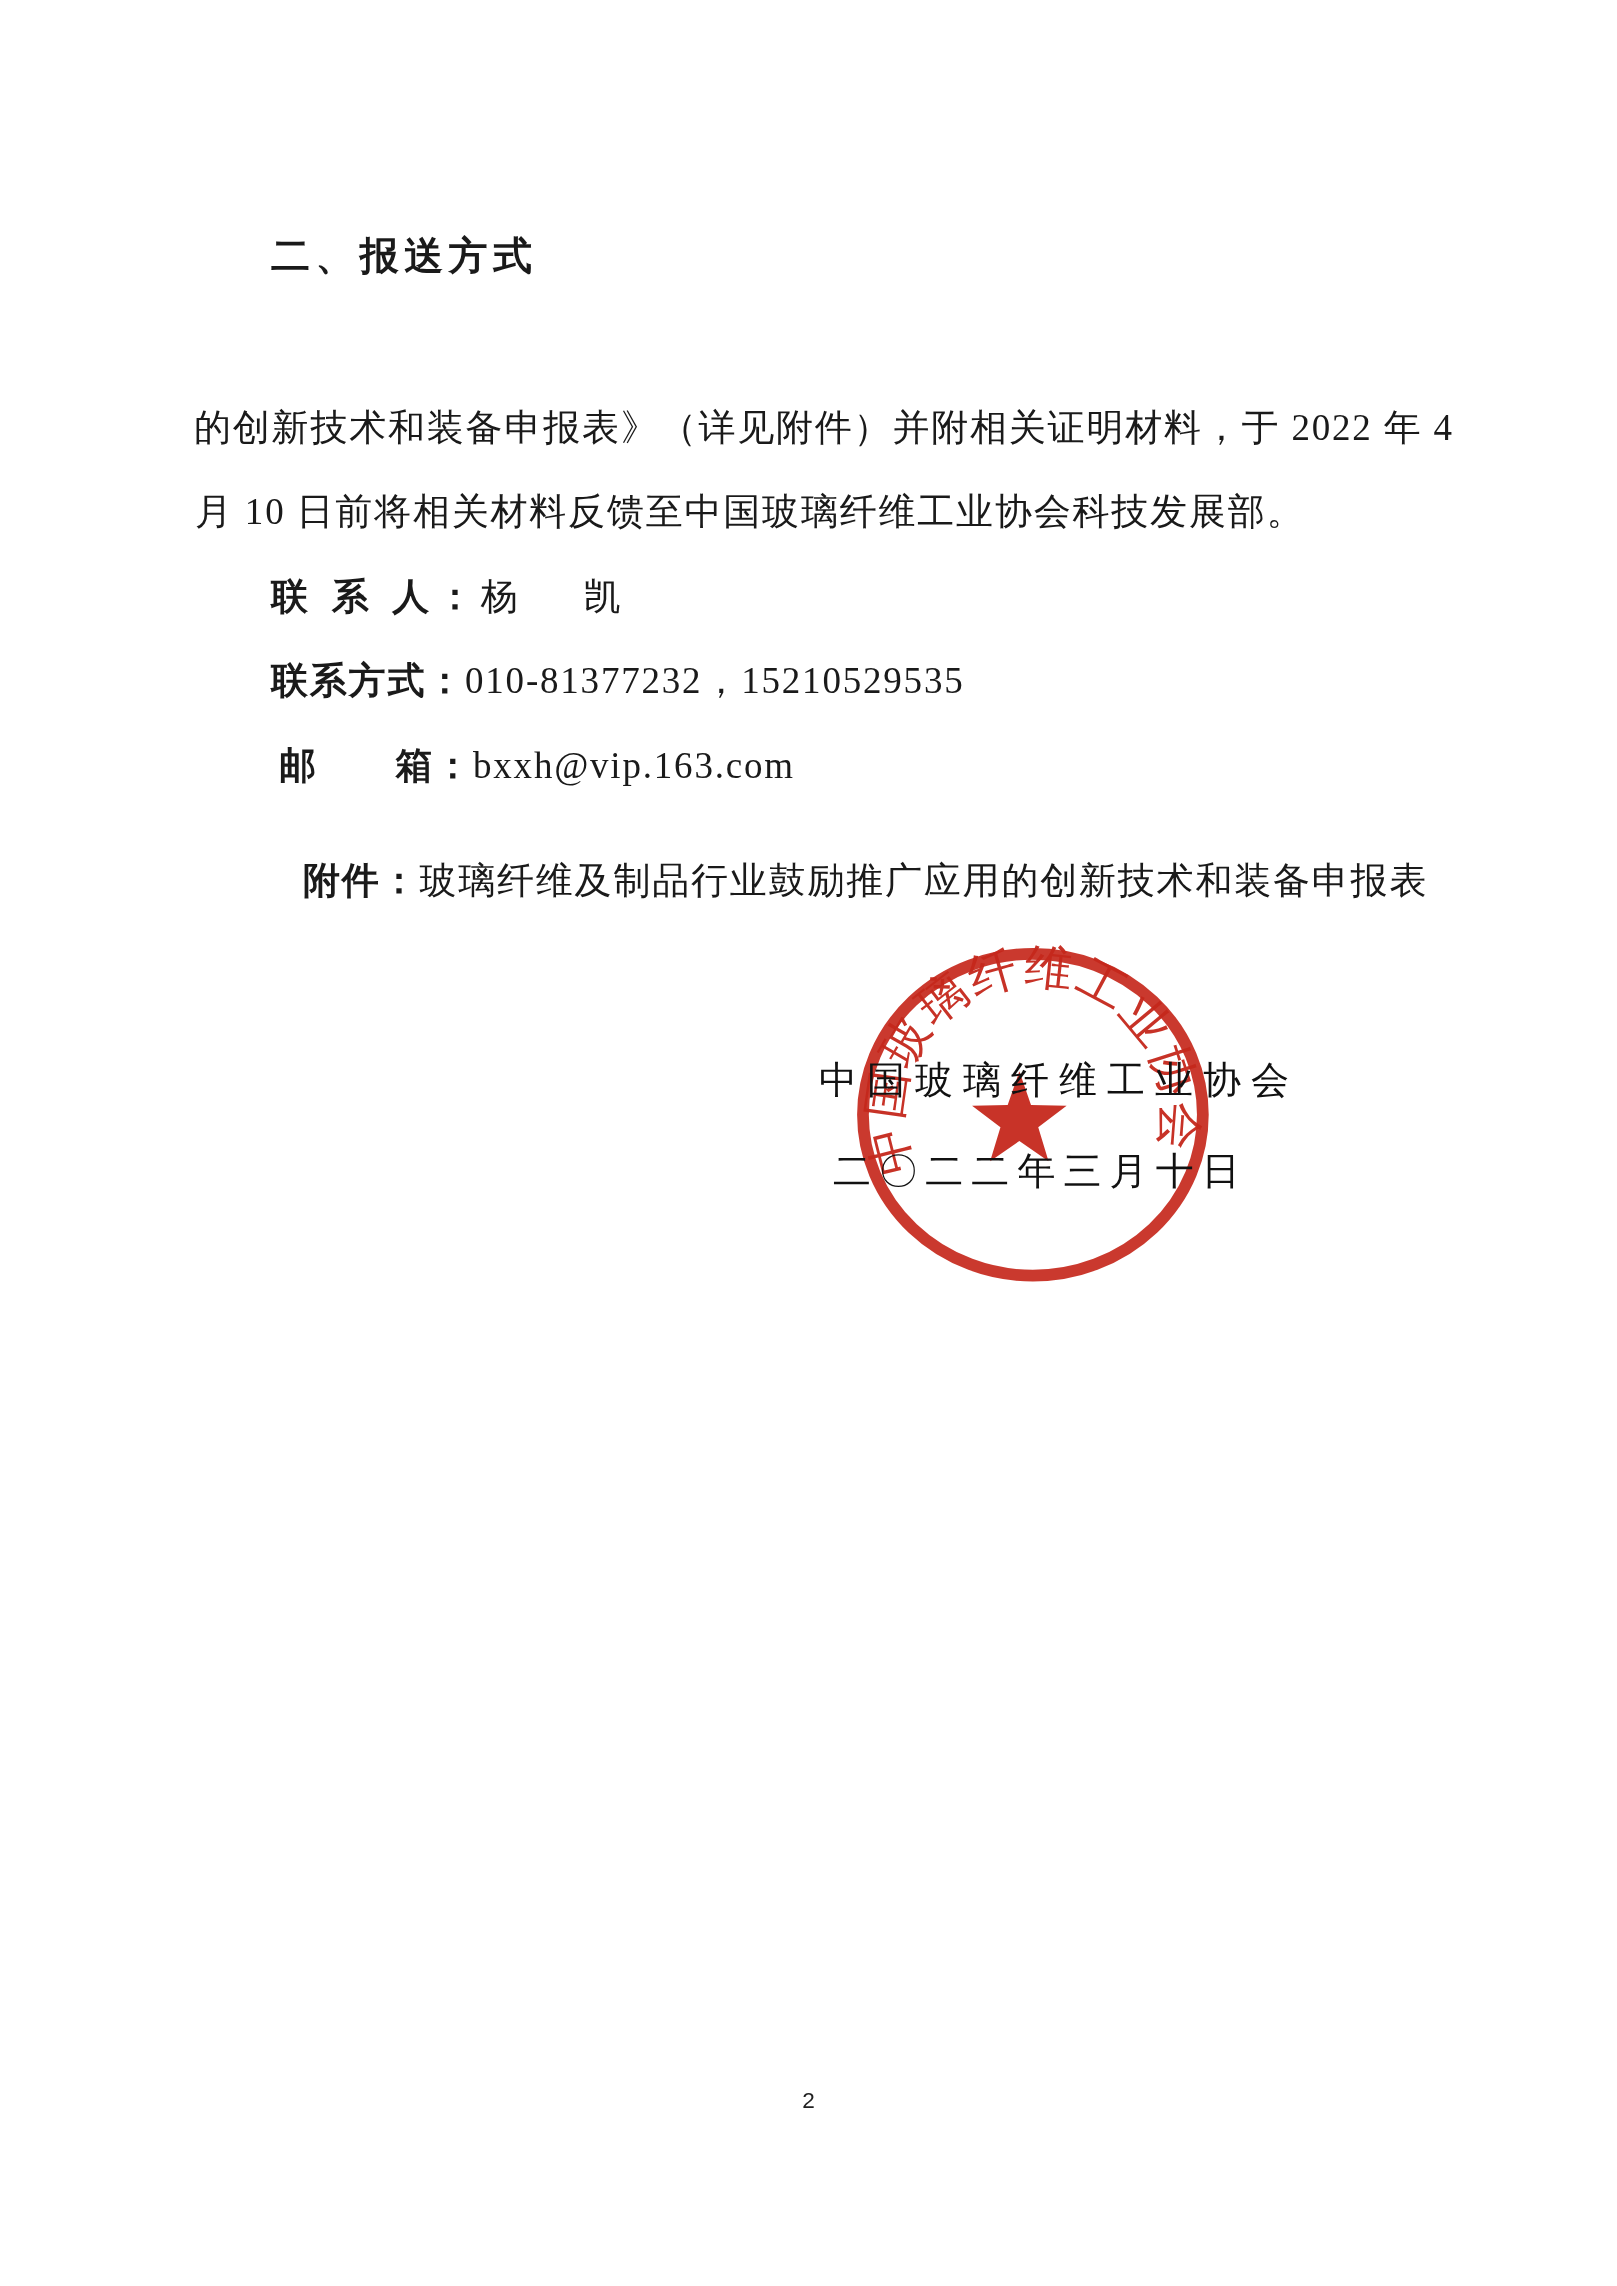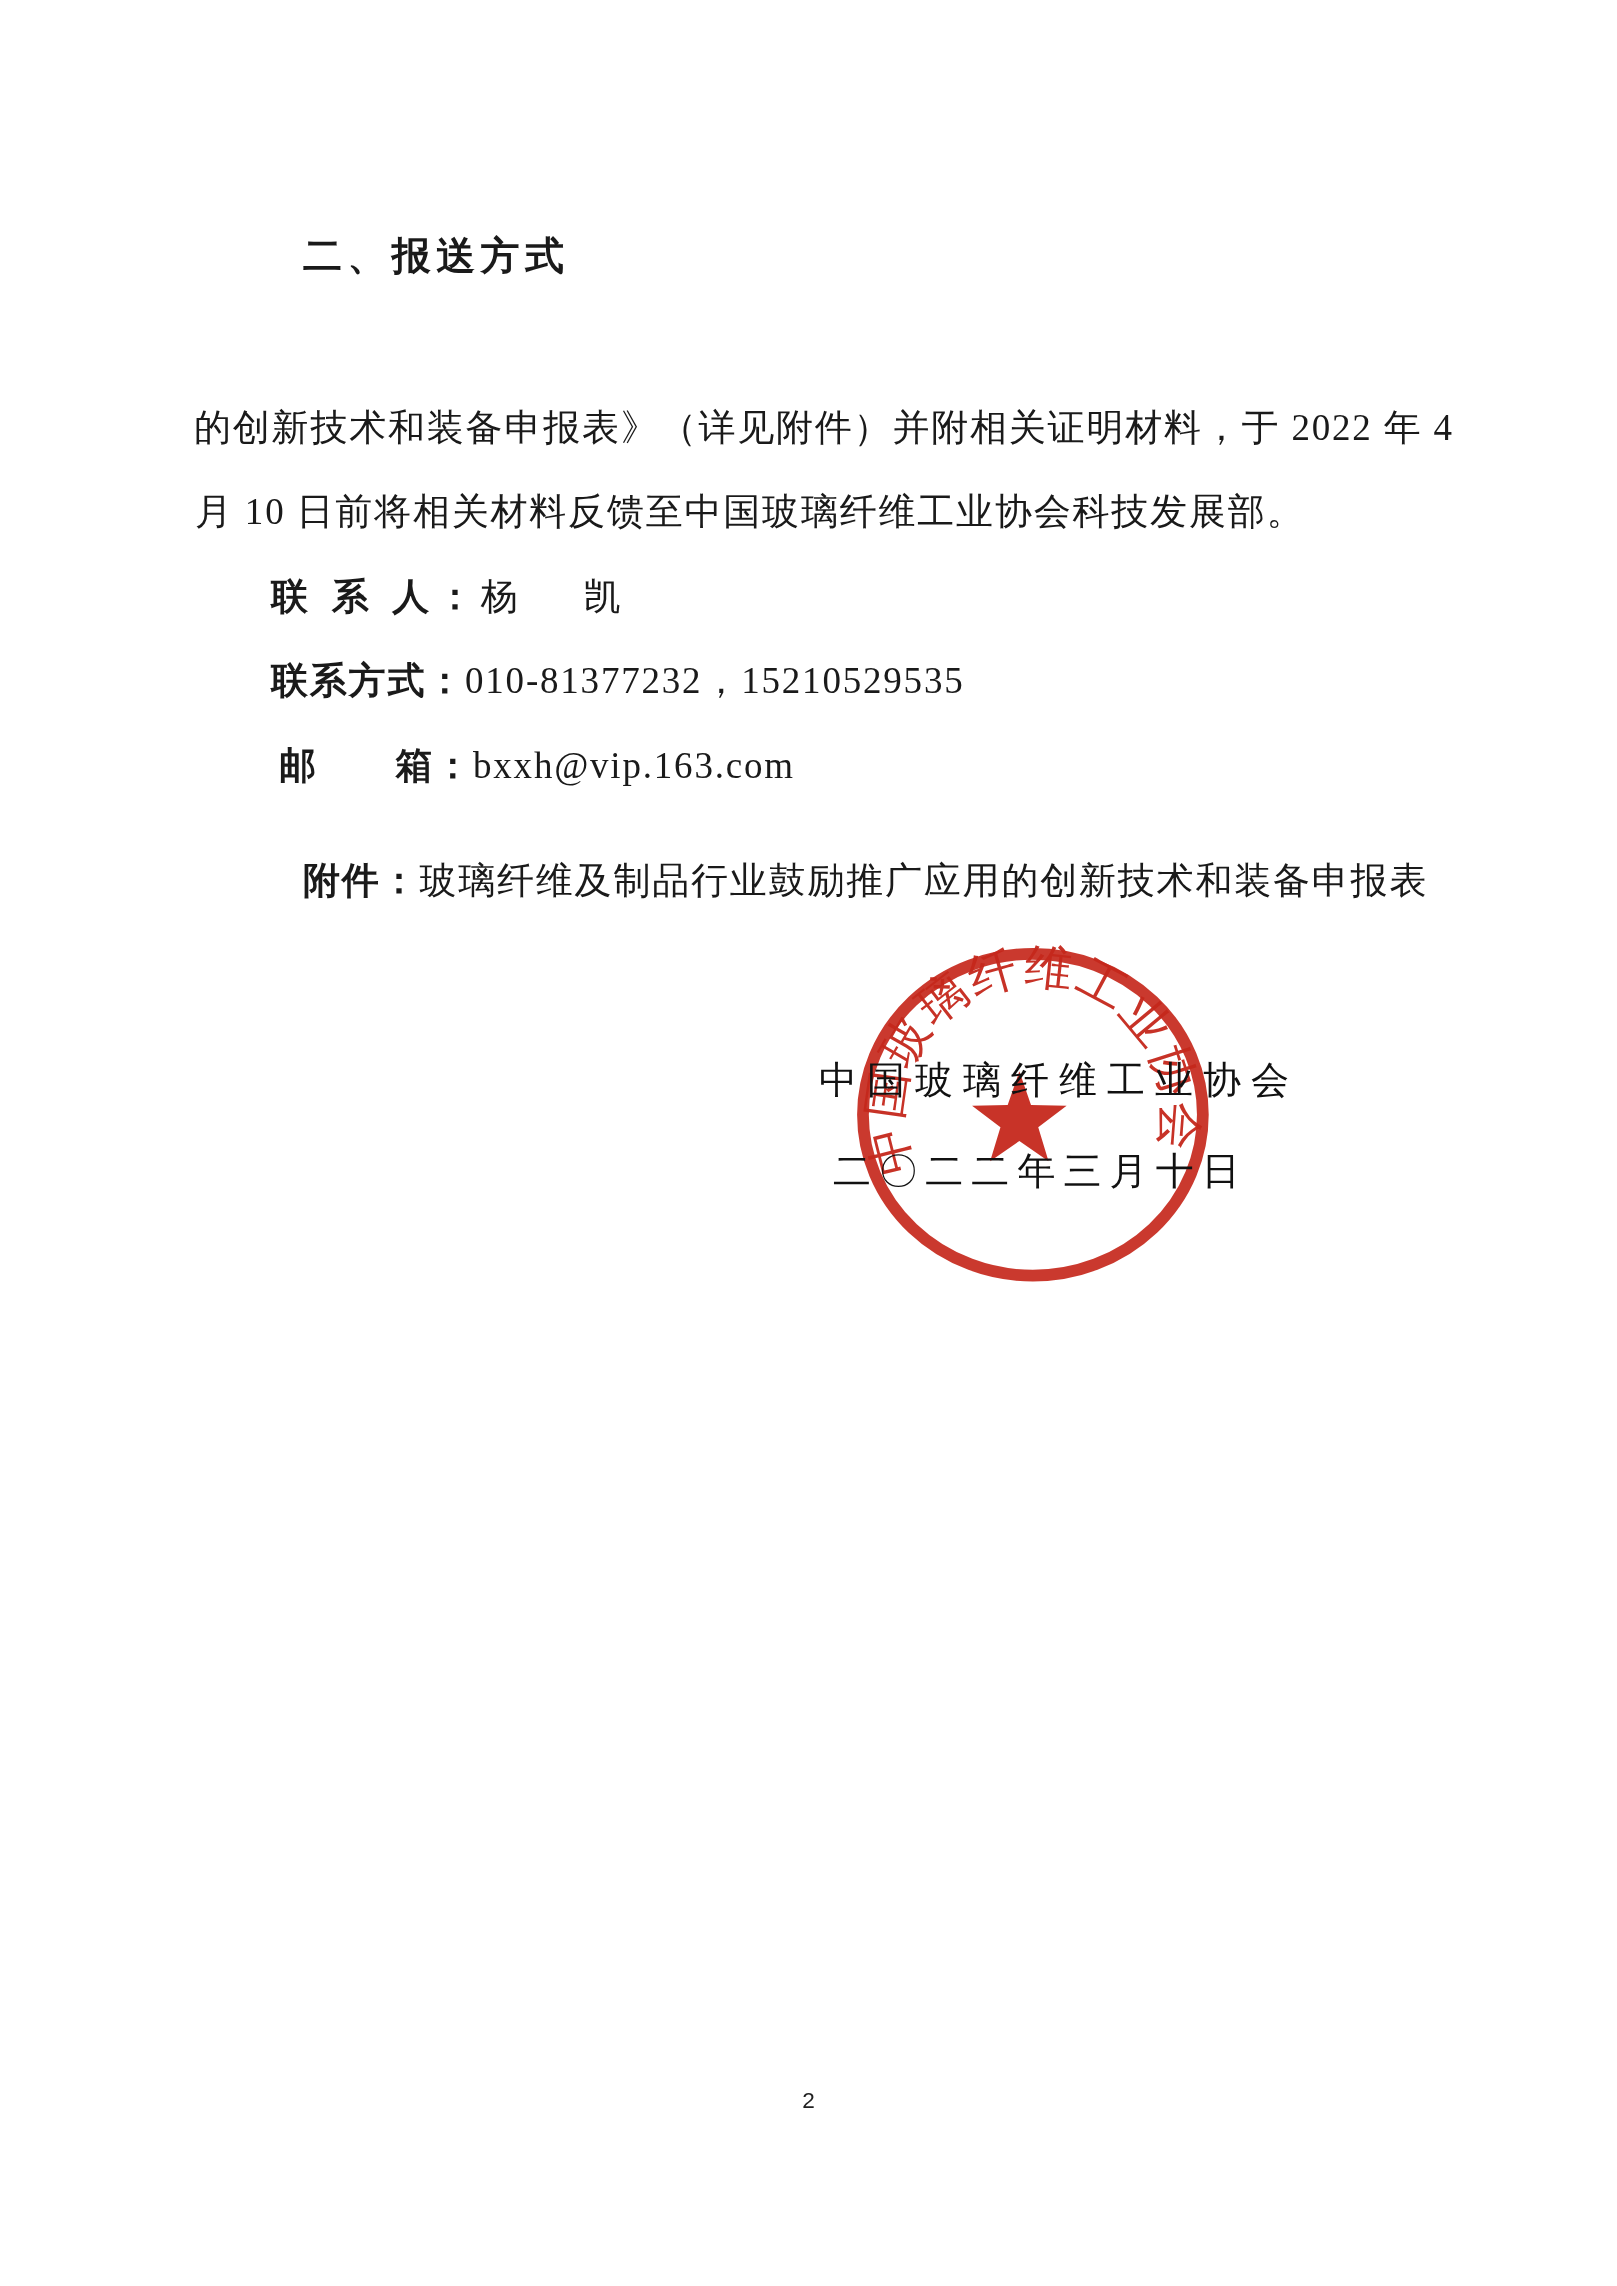--- a/index.html
+++ b/index.html
@@ -11,21 +11,21 @@
     color:#1a1a1a;
     overflow:hidden;
   }
   .line{
     position:absolute;
     white-space:pre;
     font-size:37px;
     line-height:1.2;
     letter-spacing:1.8px;
   }
-  .heading{font-weight:700;font-size:39px;letter-spacing:5.4px;margin-left:32px;}
+  .heading{font-weight:700;font-size:39px;letter-spacing:5.4px;}
   .just{text-align:justify;text-align-last:justify;}
   .label{font-weight:700;}
   .label-spread{font-weight:700;letter-spacing:7.2px;}
   .value-spread{letter-spacing:14.5px;}
   .sig{font-size:38px;color:#111;}
   .sig-org{letter-spacing:10px;}
   .sig-date{letter-spacing:8.1px;}
   .pagenum{
     position:absolute;left:0;top:2088px;width:1617px;
     text-align:center;font-size:22.6px;color:#222;

